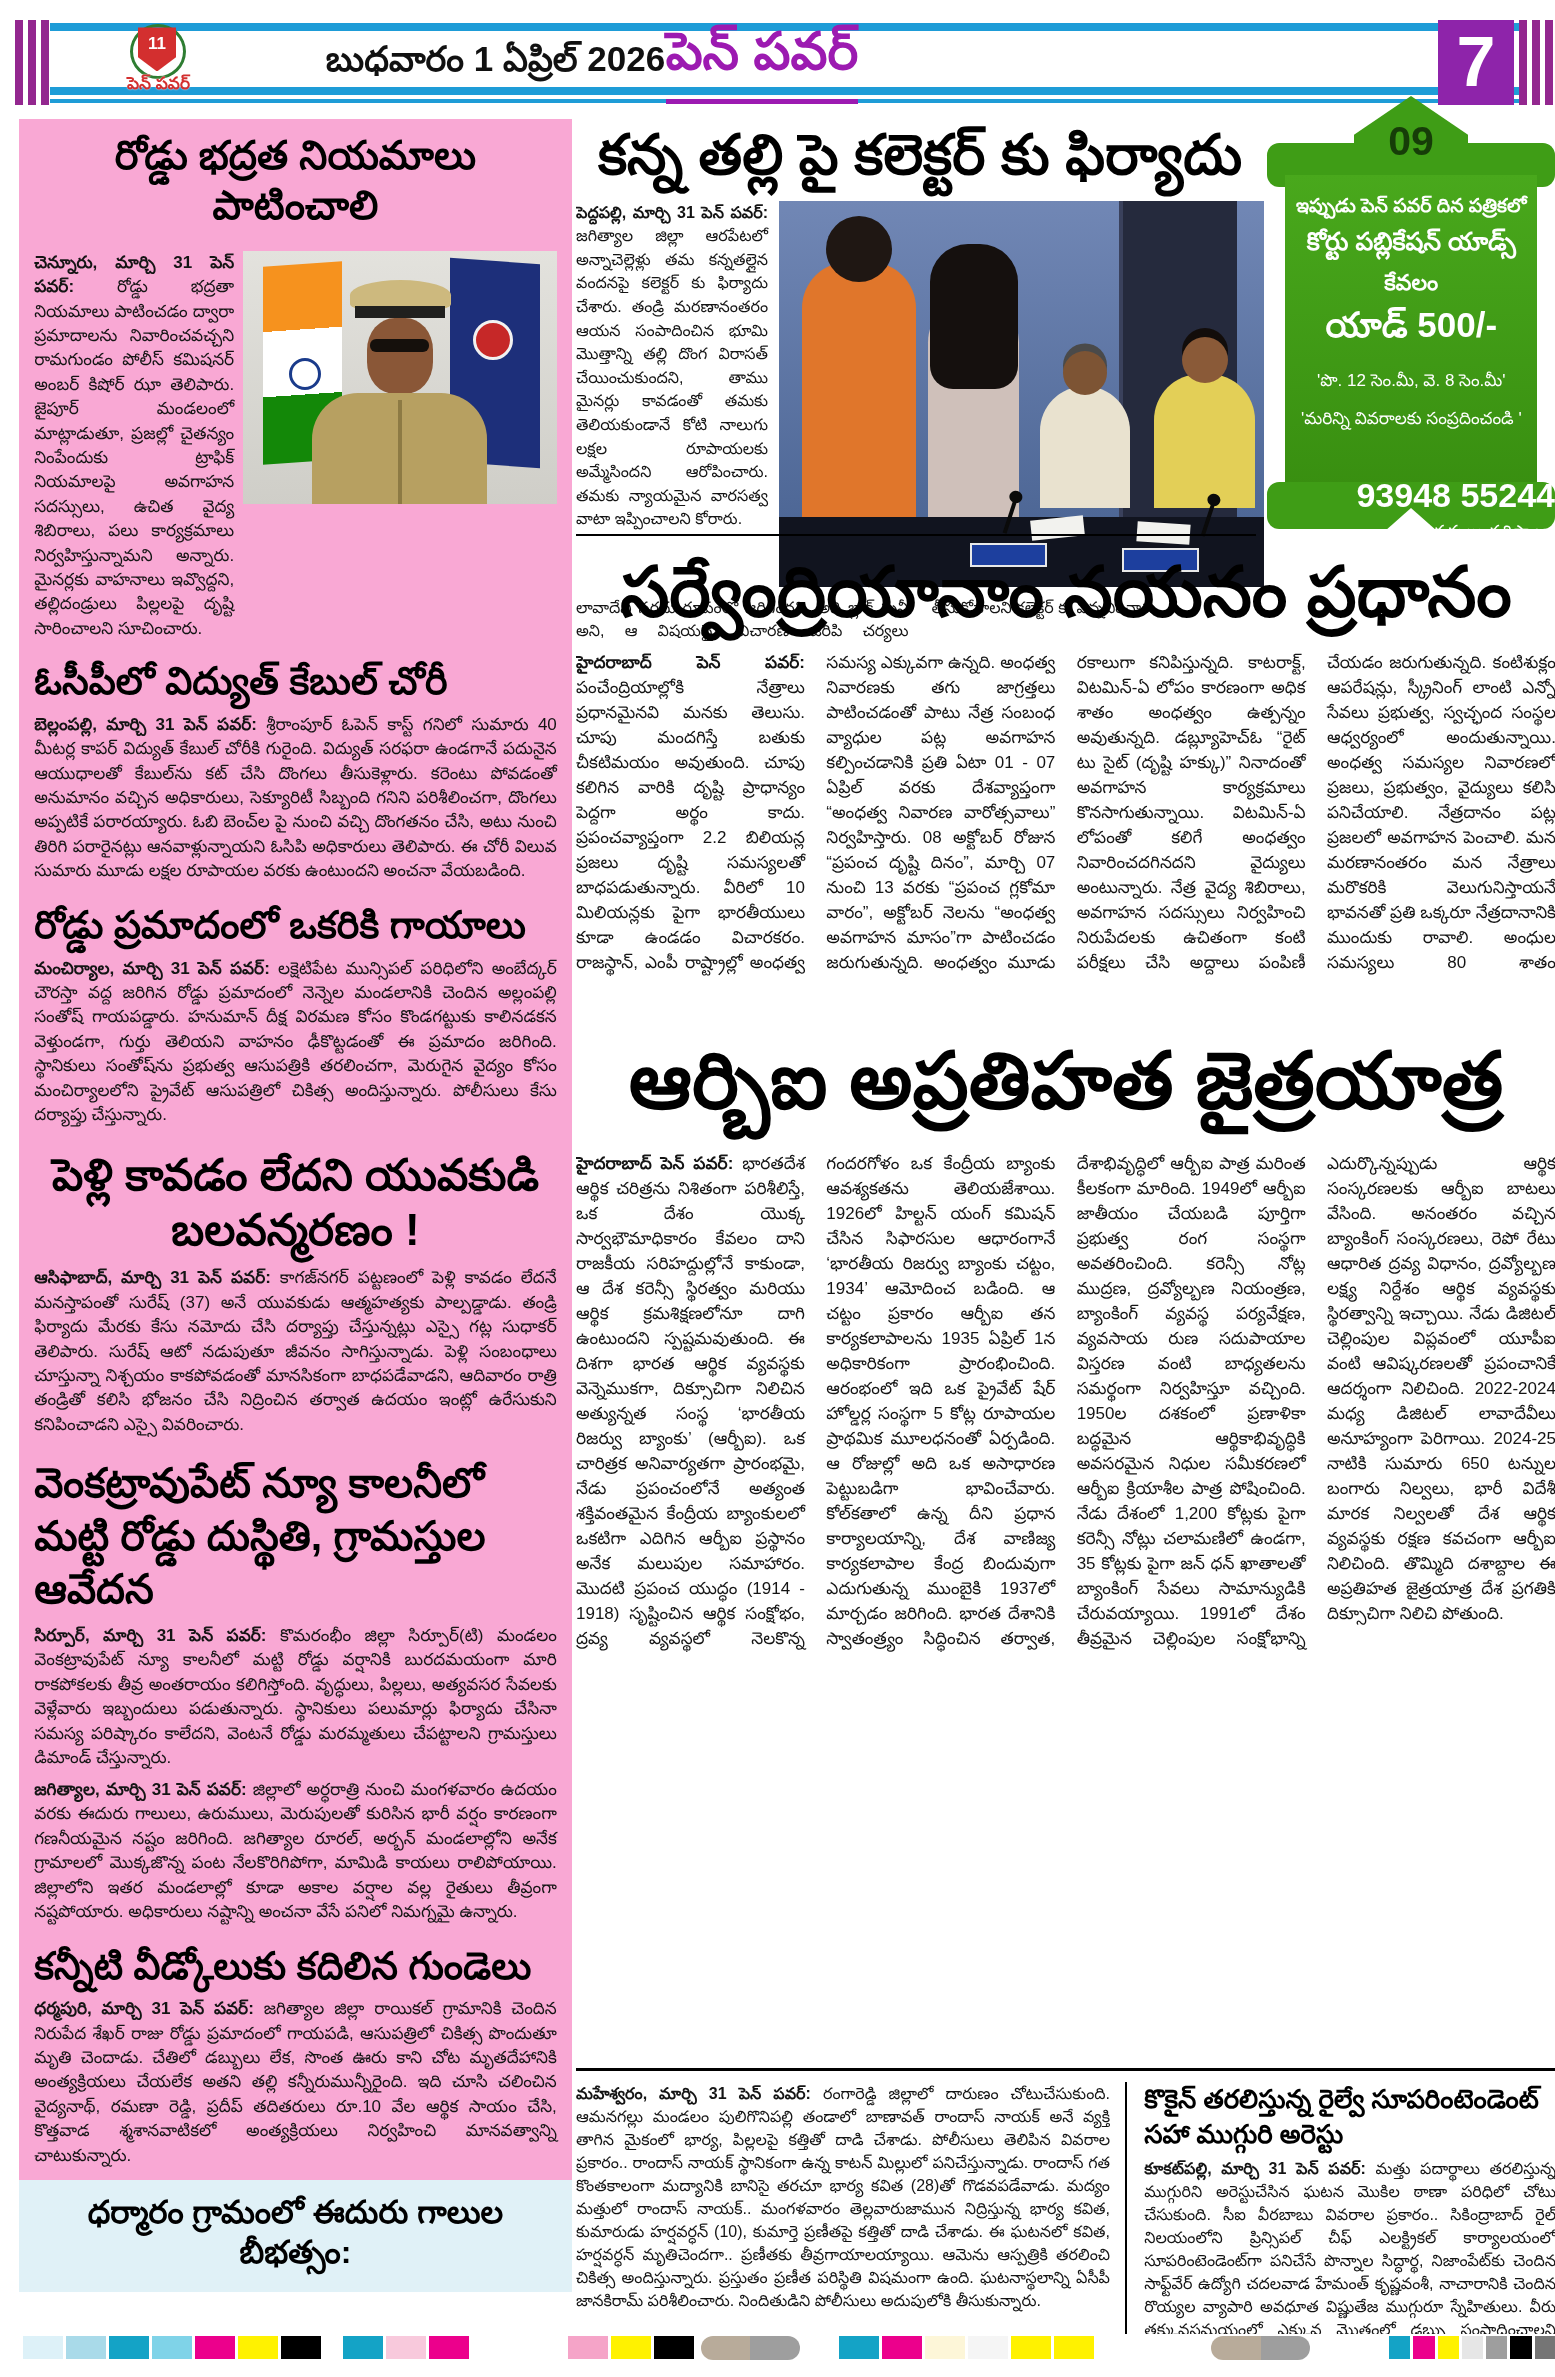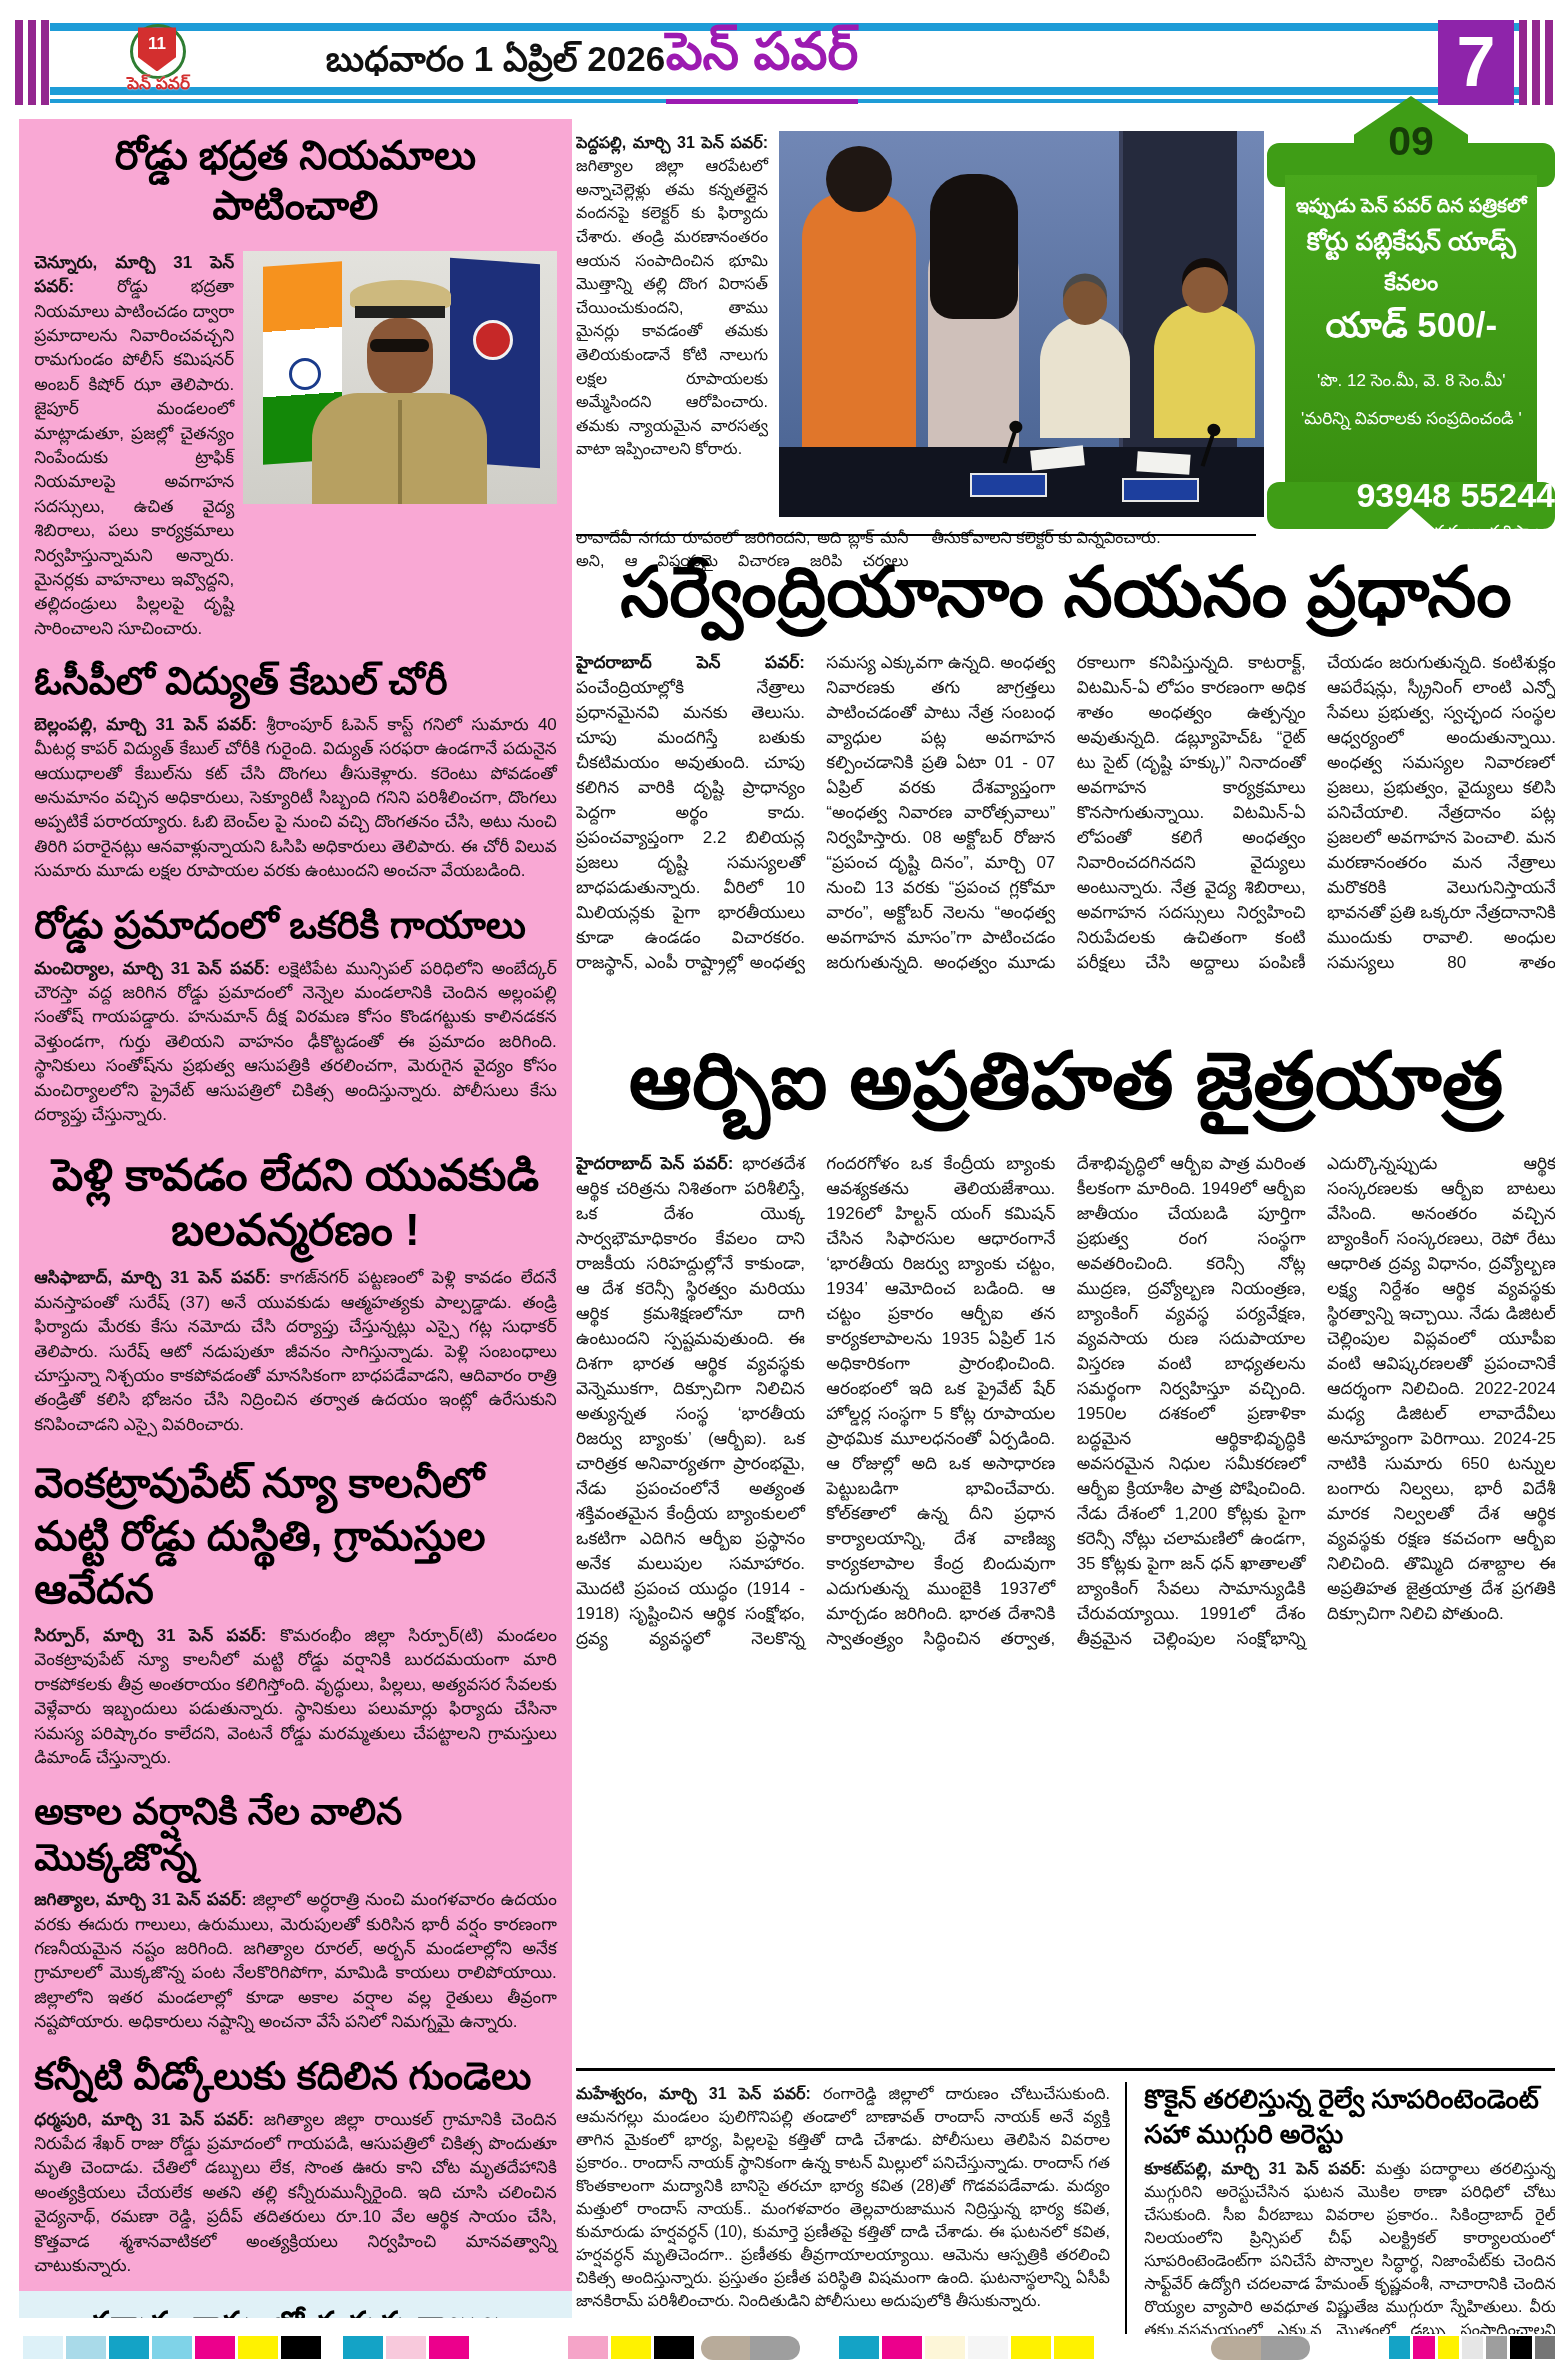--- a/index.html
+++ b/index.html
@@ -160,34 +160,34 @@
 
       <div class="hl" style="font-size:38px;line-height:47px;margin-top:18.3px">రోడ్డు ప్రమాదంలో ఒకరికి గాయాలు</div>
       <p class="body" style="margin:7.6px 0 0"><span class="dl">మంచిర్యాల, మార్చి 31  పెన్ పవర్:</span> <span>లక్షెటిపేట మున్సిపల్ పరిధిలోని అంబేద్కర్ చౌరస్తా వద్ద జరిగిన రోడ్డు ప్రమాదంలో నెన్నెల మండలానికి చెందిన అల్లంపల్లి సంతోష్ గాయపడ్డారు. హనుమాన్ దీక్ష విరమణ కోసం కొండగట్టుకు కాలినడకన వెళ్తుండగా, గుర్తు తెలియని వాహనం ఢీకొట్టడంతో ఈ ప్రమాదం జరిగింది. స్థానికులు సంతోష్‌ను ప్రభుత్వ ఆసుపత్రికి తరలించగా, మెరుగైన వైద్యం కోసం మంచిర్యాలలోని ప్రైవేట్ ఆసుపత్రిలో చికిత్స అందిస్తున్నారు. పోలీసులు కేసు దర్యాప్తు చేస్తున్నారు.</span></p>
 
       <div class="hl h-c" style="font-size:44px;line-height:55px;margin-top:20px">పెళ్లి కావడం లేదని యువకుడి బలవన్మరణం !</div>
       <p class="body" style="margin:9.1px 0 0"><span class="dl">ఆసిఫాబాద్, మార్చి 31  పెన్ పవర్:</span> <span>కాగజ్‌నగర్ పట్టణంలో పెళ్లి కావడం లేదనే మనస్తాపంతో సురేష్ (37) అనే యువకుడు ఆత్మహత్యకు పాల్పడ్డాడు. తండ్రి ఫిర్యాదు మేరకు కేసు నమోదు చేసి దర్యాప్తు చేస్తున్నట్లు ఎస్సై గట్ల సుధాకర్ తెలిపారు. సురేష్ ఆటో నడుపుతూ జీవనం సాగిస్తున్నాడు. పెళ్లి సంబంధాలు చూస్తున్నా నిశ్చయం కాకపోవడంతో మానసికంగా బాధపడేవాడని, ఆదివారం రాత్రి తండ్రితో కలిసి భోజనం చేసి నిద్రించిన తర్వాత ఉదయం ఇంట్లో ఉరేసుకుని కనిపించాడని ఎస్సై వివరించారు.</span></p>
 
       <div class="hl" style="font-size:41px;line-height:53px;margin-top:20px">వెంకట్రావుపేట్ న్యూ కాలనీలో మట్టి రోడ్డు దుస్థితి, గ్రామస్తుల ఆవేదన</div>
       <p class="body" style="margin:7.6px 0 0"><span class="dl">సిర్పూర్, మార్చి 31  పెన్ పవర్:</span> <span>కొమరంభీం జిల్లా సిర్పూర్(టి) మండలం వెంకట్రావుపేట్ న్యూ కాలనీలో మట్టి రోడ్డు వర్షానికి బురదమయంగా మారి రాకపోకలకు తీవ్ర అంతరాయం కలిగిస్తోంది. వృద్ధులు, పిల్లలు, అత్యవసర సేవలకు వెళ్లేవారు ఇబ్బందులు పడుతున్నారు. స్థానికులు పలుమార్లు ఫిర్యాదు చేసినా సమస్య పరిష్కారం కాలేదని, వెంటనే రోడ్డు మరమ్మతులు చేపట్టాలని గ్రామస్తులు డిమాండ్ చేస్తున్నారు.</span></p>
 
-      <div class="hl" style="font-size:37px;line-height:46px;margin-top:18.3px">అకాల వర్షానికి నేల వాలిన మొక్కజొన్న</div>
       <p class="body" style="margin:7.6px 0 0"><span class="dl">జగిత్యాల, మార్చి 31  పెన్ పవర్:</span> <span>జిల్లాలో అర్ధరాత్రి నుంచి మంగళవారం ఉదయం వరకు ఈదురు గాలులు, ఉరుములు, మెరుపులతో కురిసిన భారీ వర్షం కారణంగా గణనీయమైన నష్టం జరిగింది. జగిత్యాల రూరల్, అర్బన్ మండలాల్లోని అనేక గ్రామాలలో మొక్కజొన్న పంట నేలకొరిగిపోగా, మామిడి కాయలు రాలిపోయాయి. జిల్లాలోని ఇతర మండలాల్లో కూడా అకాల వర్షాల వల్ల రైతులు తీవ్రంగా నష్టపోయారు. అధికారులు నష్టాన్ని అంచనా వేసే పనిలో నిమగ్నమై ఉన్నారు.</span></p>
 
       <div class="hl" style="font-size:38px;line-height:47px;margin-top:18.3px">కన్నీటి వీడ్కోలుకు కదిలిన గుండెలు</div>
       <p class="body" style="margin:7.6px 0 0"><span class="dl">ధర్మపురి, మార్చి 31  పెన్ పవర్:</span> <span>జగిత్యాల జిల్లా రాయికల్ గ్రామానికి చెందిన నిరుపేద శేఖర్ రాజు రోడ్డు ప్రమాదంలో గాయపడి, ఆసుపత్రిలో చికిత్స పొందుతూ మృతి చెందాడు. చేతిలో డబ్బులు లేక, సొంత ఊరు కాని చోట మృతదేహానికి అంత్యక్రియలు చేయలేక అతని తల్లి కన్నీరుమున్నీరైంది. ఇది చూసి చలించిన వైద్యనాథ్, రమణా రెడ్డి, ప్రదీప్ తదితరులు రూ.10 వేల ఆర్థిక సాయం చేసి, కొత్తవాడ శ్మశానవాటికలో అంత్యక్రియలు నిర్వహించి మానవత్వాన్ని చాటుకున్నారు.</span></p>
     </div>
 
     <div class="sec-blue">
       <div class="hl h-c" style="font-size:32px;line-height:40px">ధర్మారం గ్రామంలో ఈదురు గాలుల బీభత్సం:</div>
 
     </div>
   </div>
 
   <div id="m1">
+    <div class="hl">కన్న తల్లి పై కలెక్టర్ కు ఫిర్యాదు</div>
     <div class="m1row">
       <p class="m1t" style="margin:0;text-align:justify"><span class="dl">పెద్దపల్లి, మార్చి 31  పెన్ పవర్:</span> <span>జగిత్యాల జిల్లా ఆరపేటలో అన్నాచెల్లెళ్లు తమ కన్నతల్లైన వందనపై కలెక్టర్ కు ఫిర్యాదు చేశారు. తండ్రి మరణానంతరం ఆయన సంపాదించిన భూమి మొత్తాన్ని తల్లి దొంగ విరాసత్ చేయించుకుందని, తాము మైనర్లు కావడంతో తమకు తెలియకుండానే కోటి నాలుగు లక్షల రూపాయలకు అమ్మేసిందని ఆరోపించారు. తమకు న్యాయమైన వారసత్వ వాటా ఇప్పించాలని కోరారు.</span></p>
       <div class="photo2">
         <div class="door"></div>
         <div class="pp" style="left:23px;bottom:66px;width:114px;height:259px;background:#e0762b"></div>
         <div class="head" style="left:47px;bottom:305px;width:66px;height:66px;background:#1f1713"></div>
         <div class="pp" style="left:149px;bottom:69px;width:91px;height:221px;background:#cfc0ba"></div>
         <div class="head" style="left:151px;bottom:198px;width:88px;height:145px;background:#15100e;border-radius:38px 38px 23px 23px"></div>
         <div class="pp" style="left:261px;bottom:79px;width:90px;height:122px;background:#e9e2cf"></div>
         <div class="head" style="left:284px;bottom:192px;width:44px;height:44px;background:#7d5434;box-shadow:0 -7.6px 0 0 #4a4a4a"></div>

